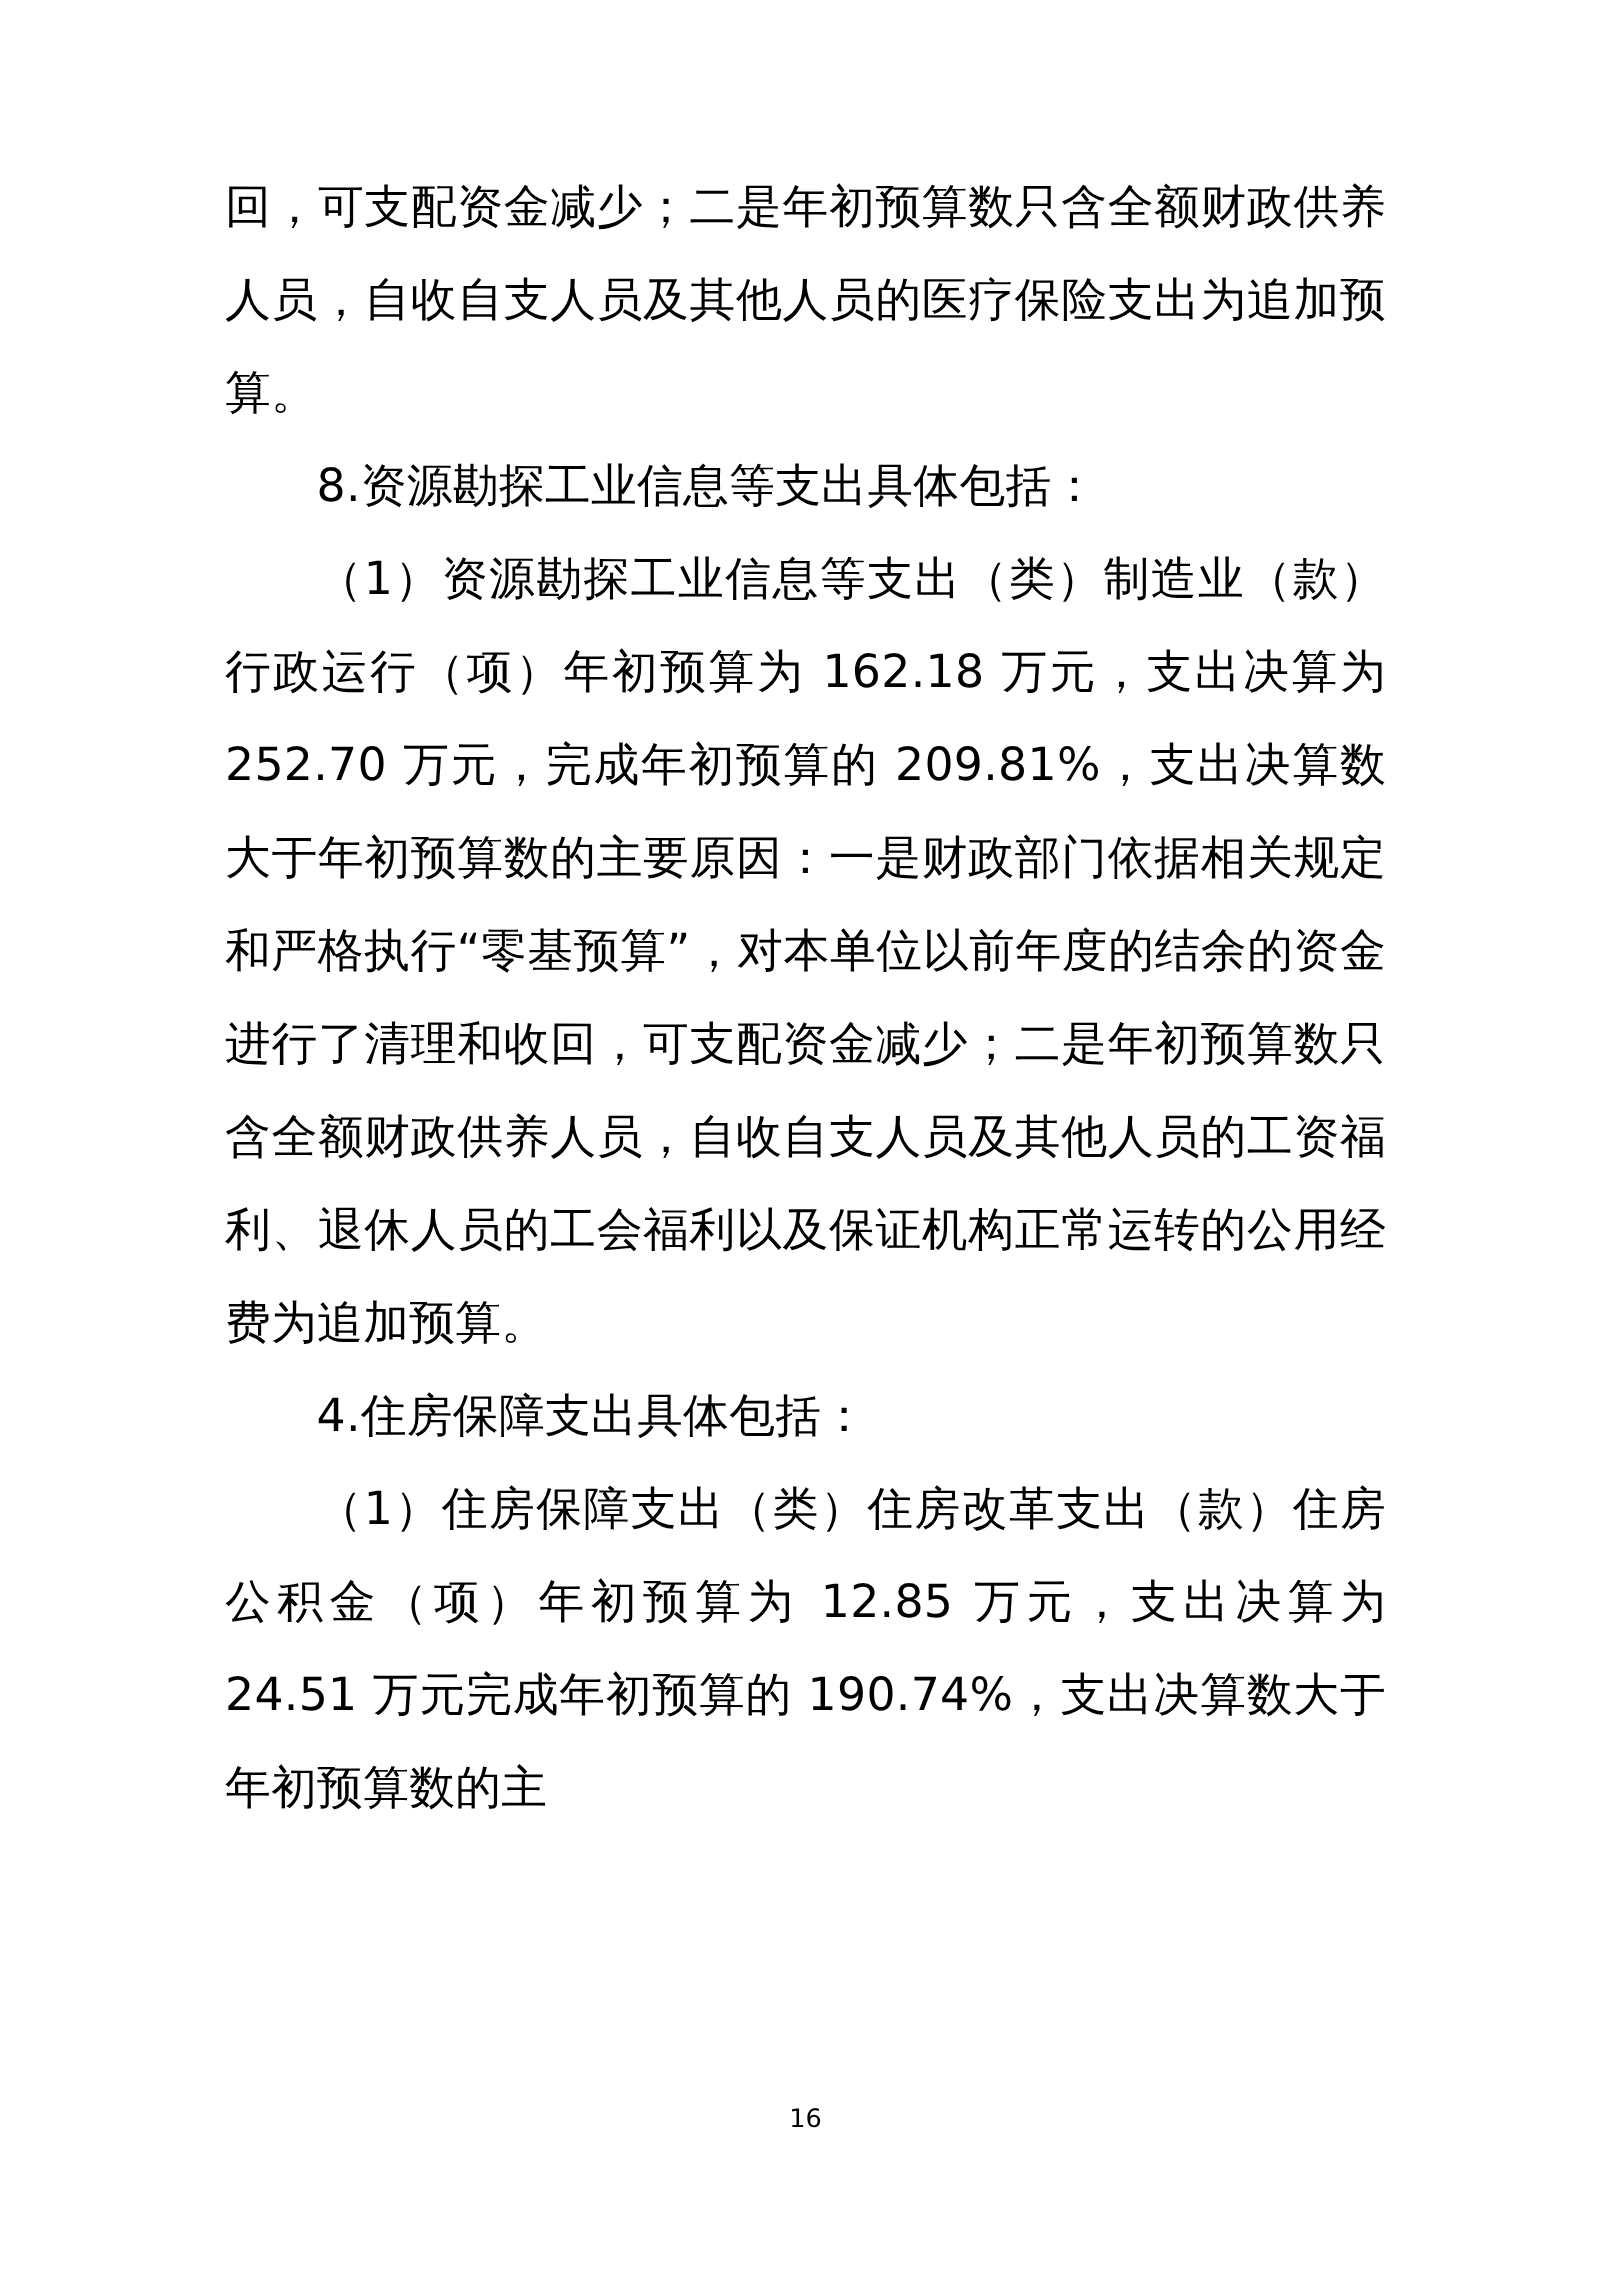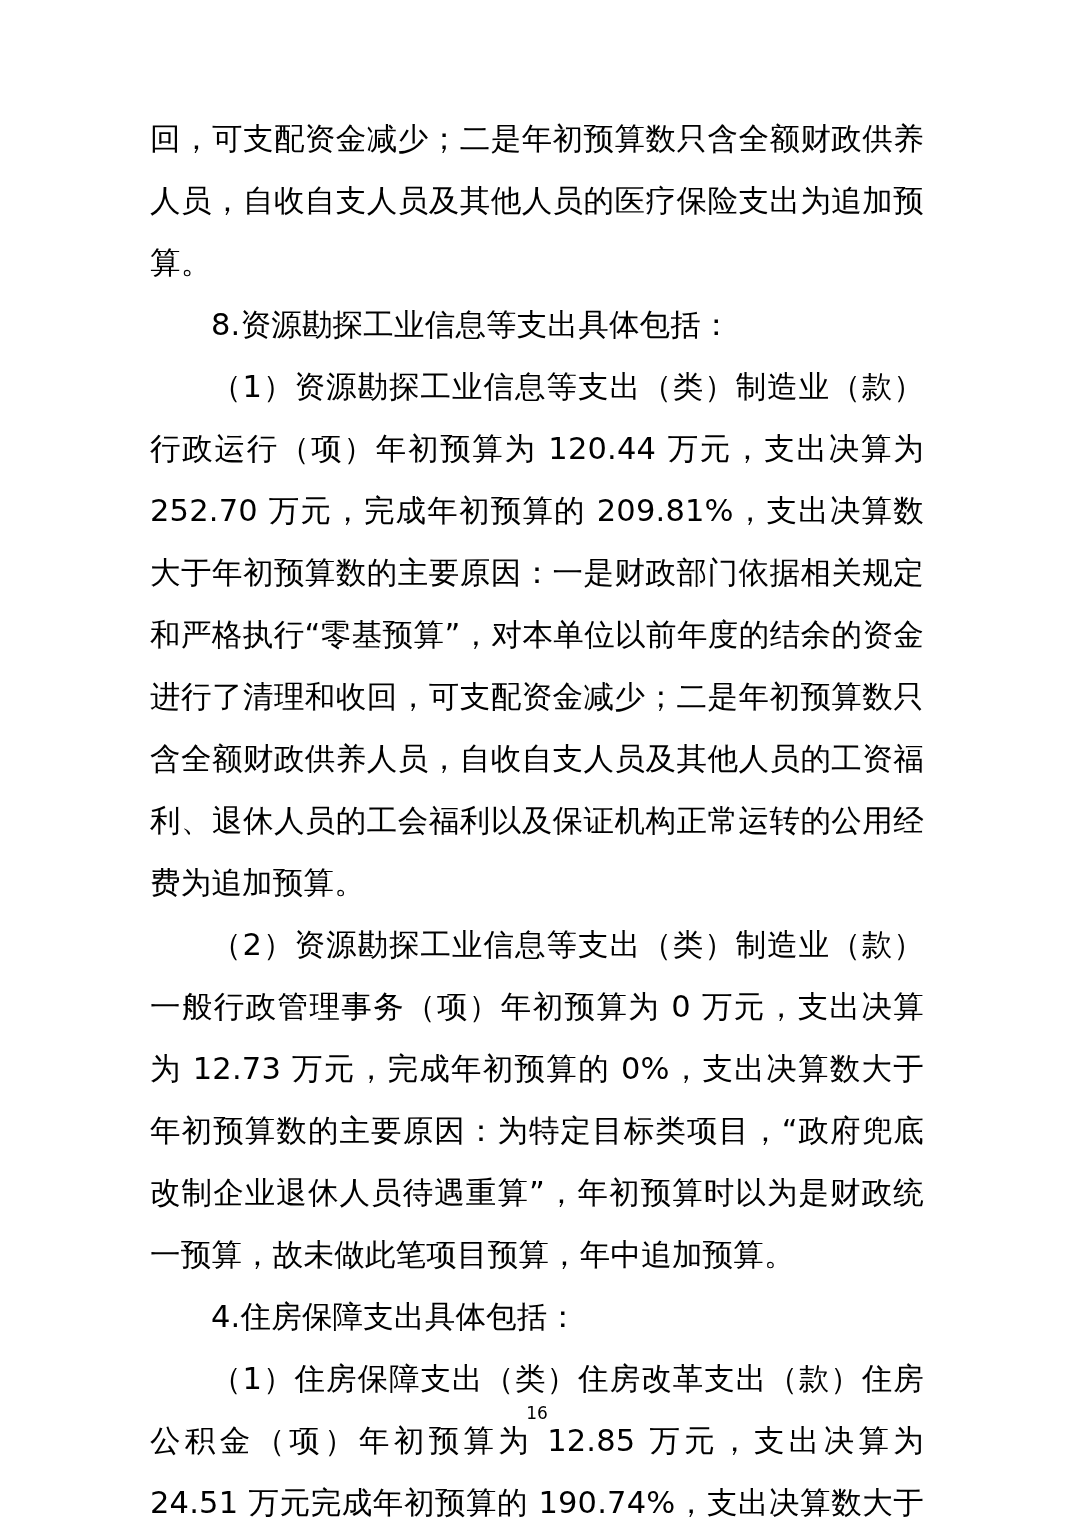--- a/index.html
+++ b/index.html
@@ -49,20 +49,19 @@
     color: #000000;
   }
 </style>
 </head>
 <body>
 
 <div class="page">
   <div class="body-text">
     <p class="para">回，可支配资金减少；二是年初预算数只含全额财政供养人员，自收自支人员及其他人员的医疗保险支出为追加预算。</p>
     <p class="para indent">8.资源勘探工业信息等支出具体包括：</p>
-    <p class="para indent">（1）资源勘探工业信息等支出（类）制造业（款）行政运行（项）年初预算为 120.44 万元，支出决算为 252.70 万元，完成年初预算的 209.81%，支出决算数大于年初预算数的主要原因：一是财政部门依据相关规定和严格执行“零基预算”，对本单位以前年度的结余的资金进行了清理和收回，可支配资金减少；二是年初预算数只含全额财政供养人员，自收自支人员及其他人员的工资福利、退休人员的工会福利以及保证机构正常运转的公用经费为追加预算。</p>
-    <p class="para indent">（2）资源勘探工业信息等支出（类）制造业（款）一般行政管理事务（项）年初预算为 0 万元，支出决算为 12.73 万元，完成年初预算的 0%，支出决算数大于年初预算数的主要原因：为特定目标类项目，“政府兜底改制企业退休人员待遇重算”，年初预算时以为是财政统一预算，故未做此笔项目预算，年中追加预算。</p>
+    <p class="para indent">（1）资源勘探工业信息等支出（类）制造业（款）行政运行（项）年初预算为 162.18 万元，支出决算为 252.70 万元，完成年初预算的 209.81%，支出决算数大于年初预算数的主要原因：一是财政部门依据相关规定和严格执行“零基预算”，对本单位以前年度的结余的资金进行了清理和收回，可支配资金减少；二是年初预算数只含全额财政供养人员，自收自支人员及其他人员的工资福利、退休人员的工会福利以及保证机构正常运转的公用经费为追加预算。</p>
     <p class="para indent">4.住房保障支出具体包括：</p>
     <p class="para indent">（1）住房保障支出（类）住房改革支出（款）住房公积金（项）年初预算为 12.85 万元，支出决算为 24.51 万元完成年初预算的 190.74%，支出决算数大于年初预算数的主</p>
   </div>
 </div>
 
 <div class="page-number">16</div>
 
 </body></html>

